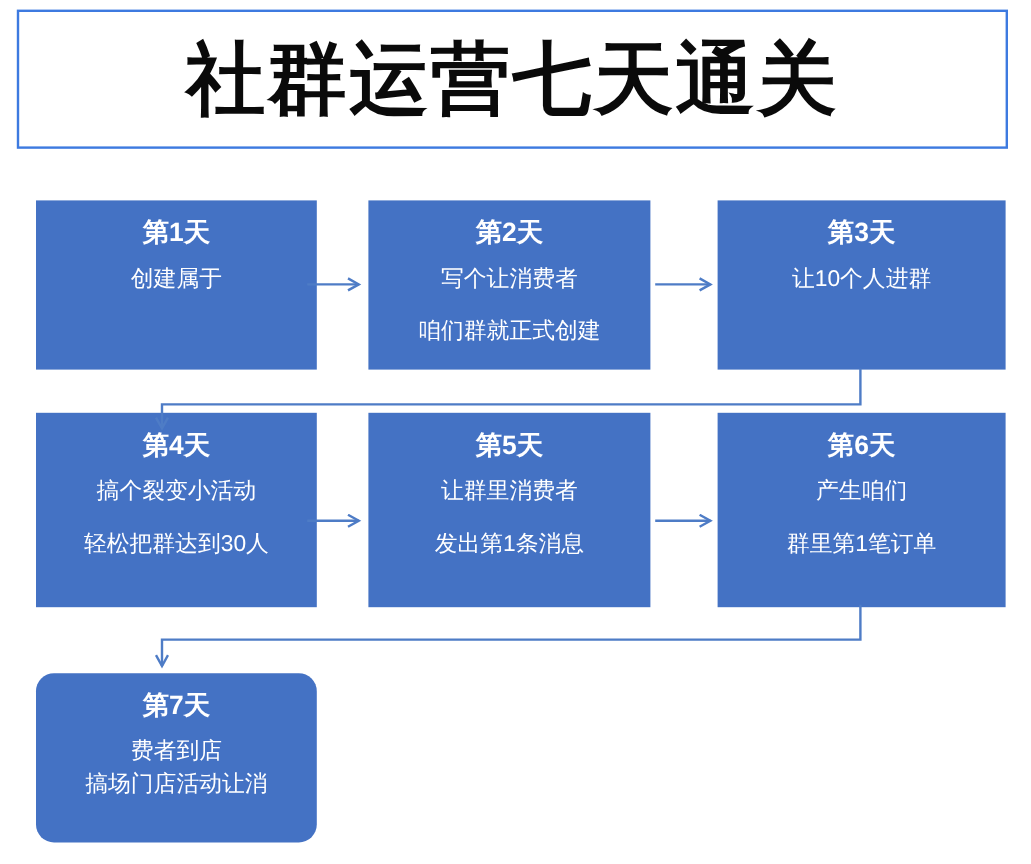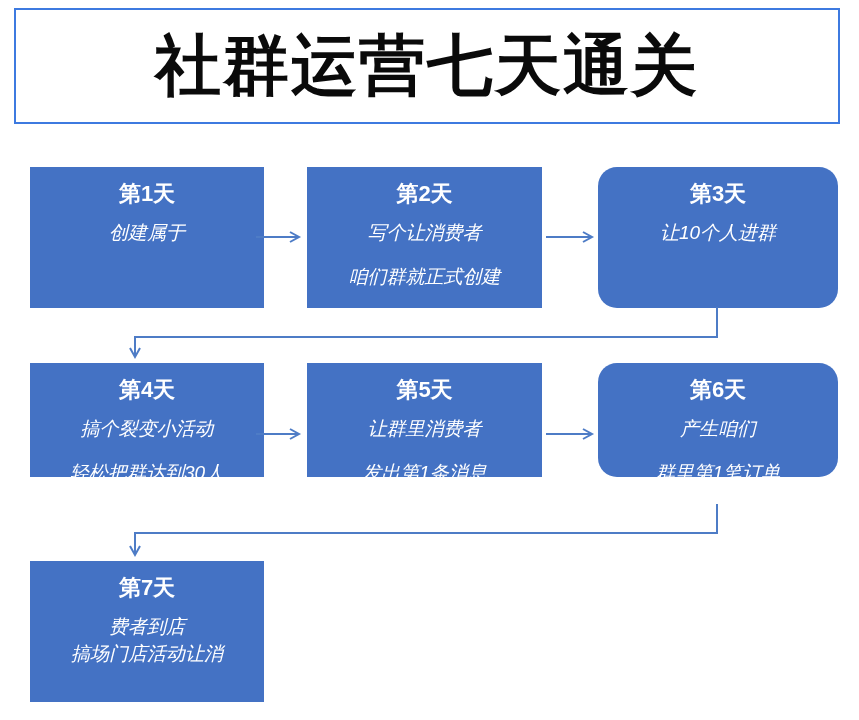--- a/index.html
+++ b/index.html
@@ -32,29 +32,29 @@
   .day-box{
     position:absolute;
     background:var(--box-fill);
     color:var(--box-text);
     text-align:center;
     display:flex;flex-direction:column;align-items:center;
     padding-top:10px;
   }
   .c1{left:18px;width:234px;margin-left:12px;}
   .c2{left:307px;width:235px;}
-  .c3{left:598px;width:240px;border-radius:19px;}
+  .c3{left:598px;width:240px;}
   .r1{top:167px;height:141px;}
-  .r2{top:363px;height:114px;}
-  .r3{top:561px;height:141px;}
+  .r2{top:344px;height:162px;}
+  .r3{top:561px;height:141px;border-radius:15px;}
   .day-heading{
     font-size:22px;font-weight:bold;line-height:34px;
   }
   .day-line{
-    display:block;font-size:19px;line-height:44px;font-style:italic;
+    display:block;font-size:19px;line-height:44px;
   }
   .day-box.wrapped .day-line{
     line-height:27px;
   }
   .day-box.wrapped .day-body{
     margin-top:8px;
   }
   .connector-layer{
     position:absolute;left:0;top:0;width:859px;height:720px;
     pointer-events:none;

